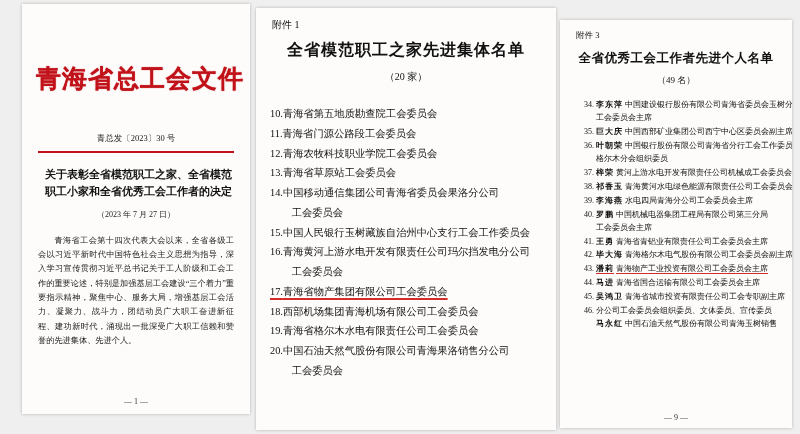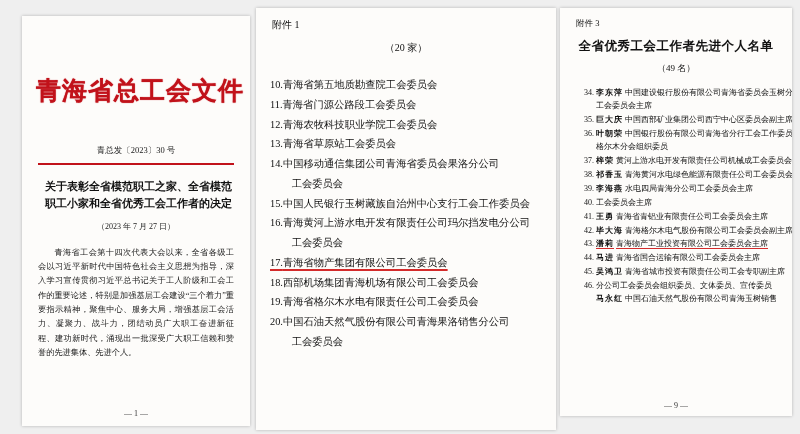--- a/index.html
+++ b/index.html
@@ -14,23 +14,23 @@
     width:800px;height:434px;
     background:#efefef;
   }
   
   .doc{
     position:absolute;
     background:#fdfcfa;
     box-shadow:0 0 3px rgba(0,0,0,.25);
     overflow:hidden;
   }
-  #doc-left{left:22px;top:16px;width:228px;height:410px;}
+  #doc-left{left:22px;top:4px;width:228px;height:410px;}
   #doc-mid{left:256px;top:8px;width:300px;height:422px;}
-  #doc-right{left:560px;top:8px;width:232px;height:408px;}
+  #doc-right{left:560px;top:20px;width:232px;height:408px;}
 
   .inner{position:absolute;left:0;top:0;right:0;bottom:0;padding:10px 14px;box-sizing:border-box;}
 
   
   .red-title{
     color:#c1121a;
     font-family:"Liberation Serif", serif;
     font-weight:bold;
     font-size:25px;
     letter-spacing:1px;
@@ -145,20 +145,21 @@
       <div class="left-body">
         <p>青海省工会第十四次代表大会以来，全省各级工会以习近平新时代中国特色社会主义思想为指导，深入学习宣传贯彻习近平总书记关于工人阶级和工会工作的重要论述，特别是加强基层工会建设“三个着力”重要指示精神，聚焦中心、服务大局，增强基层工会活力、凝聚力、战斗力，团结动员广大职工奋进新征程、建功新时代，涌现出一批深受广大职工信赖和赞誉的先进集体、先进个人。</p>
       </div>
       <div class="pagenum">— 1 —</div>
     </div>
   </div>
 
   <div class="doc" id="doc-mid">
     <div class="inner">
       <div class="attach-label">附件 1</div>
+      <div class="mid-title">全省模范职工之家先进集体名单</div>
       <div class="mid-sub">（20 家）</div>
 
       <div class="mid-list">
         <span class="li"><span>10.</span><span>青海省第五地质勘查院工会委员会</span></span>
         <span class="li"><span>11.</span><span>青海省门源公路段工会委员会</span></span>
         <span class="li"><span>12.</span><span>青海农牧科技职业学院工会委员会</span></span>
         <span class="li"><span>13.</span><span>青海省草原站工会委员会</span></span>
         <span class="li"><span>14.</span><span>中国移动通信集团公司青海省委员会果洛分公司</span></span>
         <span class="li cont">工会委员会</span>
         <span class="li"><span>15.</span><span>中国人民银行玉树藏族自治州中心支行工会工作委员会</span></span>
@@ -214,20 +215,21 @@
         </div>
         <div class="r-item">
           <div class="r-no">39.</div>
           <div class="r-body">
             <span class="r-line"><span class="r-name">李海燕</span><span>水电四局青海分公司工会委员会主席</span></span>
           </div>
         </div>
         <div class="r-item">
           <div class="r-no">40.</div>
           <div class="r-body">
+            <span class="r-line"><span class="r-name">罗鹏</span><span>中国机械电器集团工程局有限公司第三分局</span></span>
             <span class="r-line ind">工会委员会主席</span>
           </div>
         </div>
         <div class="r-item">
           <div class="r-no">41.</div>
           <div class="r-body">
             <span class="r-line"><span class="r-name">王勇</span><span>青海省青铝业有限责任公司工会委员会主席</span></span>
           </div>
         </div>
         <div class="r-item">

